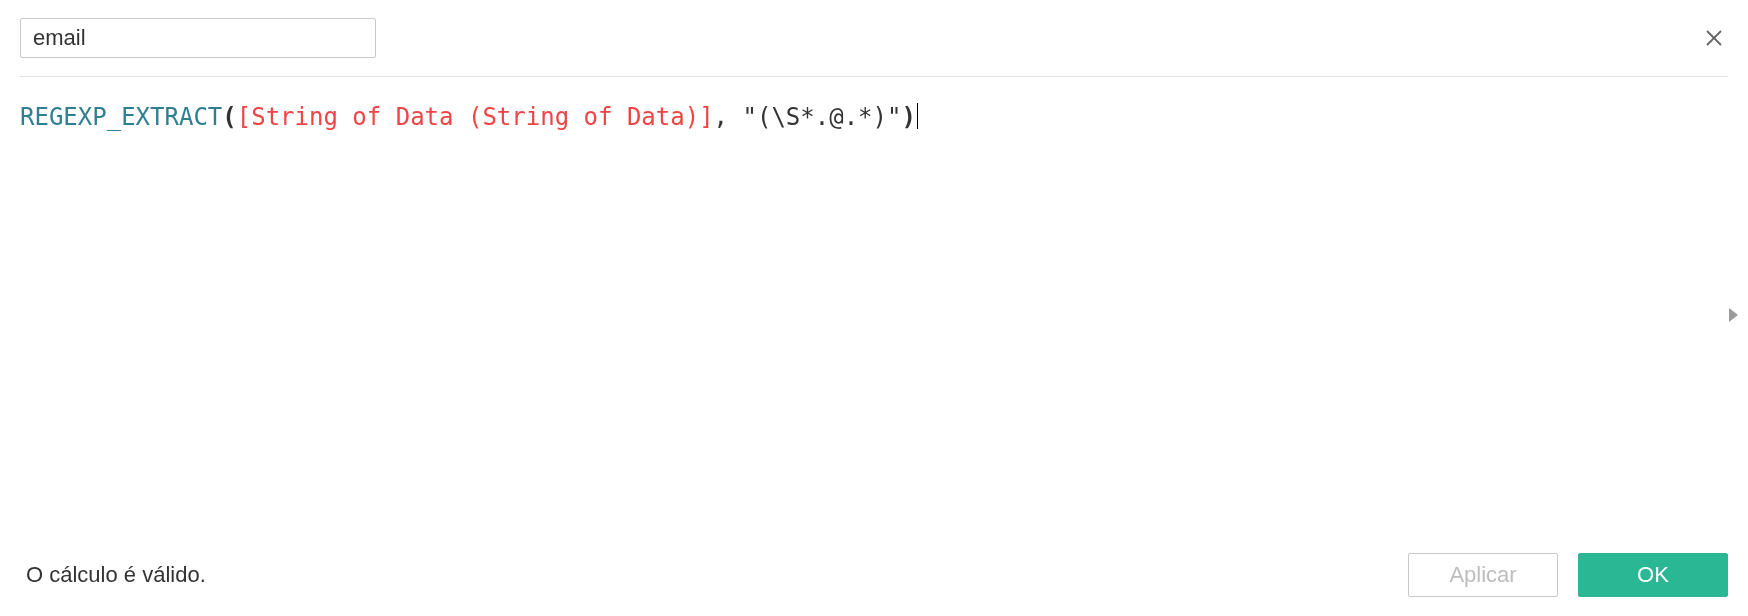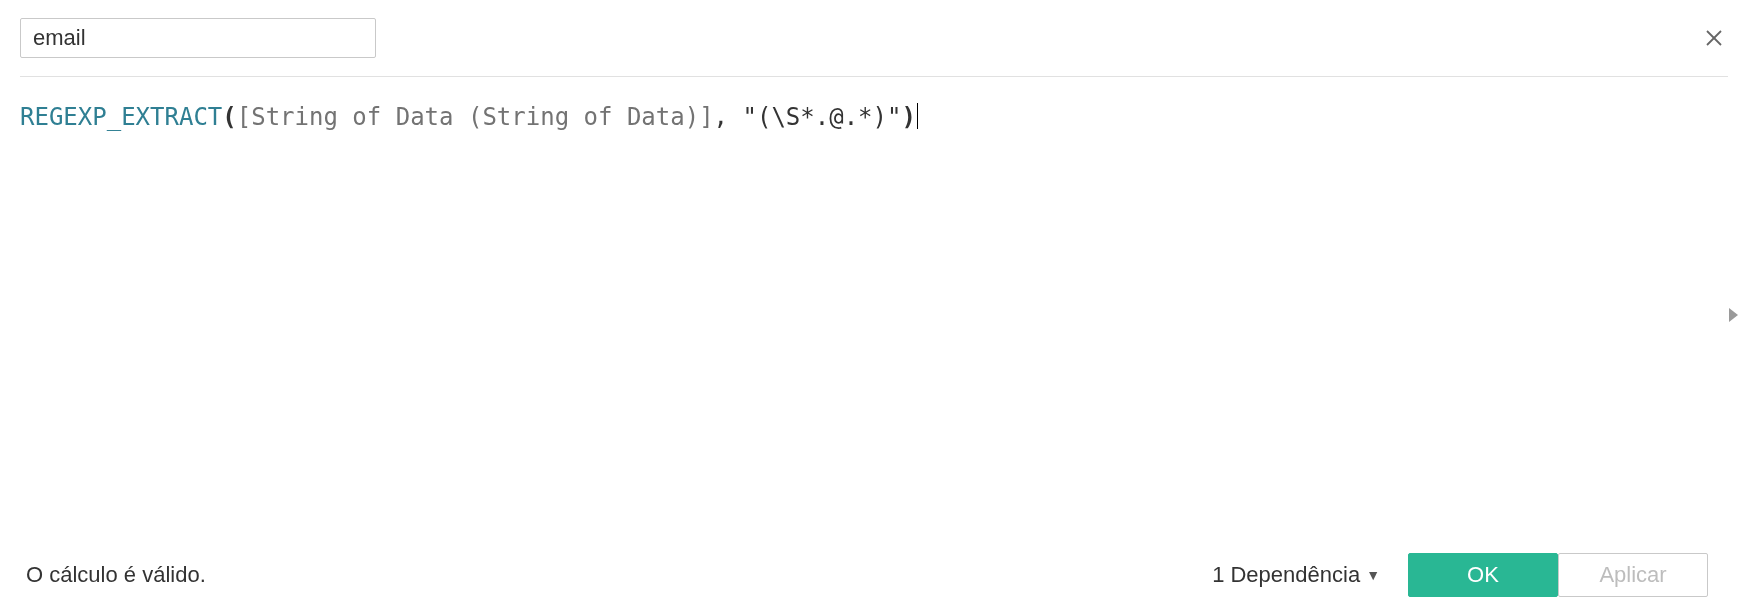--- a/index.html
+++ b/index.html
@@ -14,21 +14,21 @@
     margin-left: auto; width: 28px; height: 28px; cursor: pointer; color: #666;
     display: flex; align-items: center; justify-content: center;
   }
   .divider { height: 1px; background: #e1e1e1; margin: 18px 20px 0 20px; }
   .formula-area {
     flex: 1; padding: 24px 20px 0 20px; font-family: "Menlo","Consolas","DejaVu Sans Mono",monospace;
     font-size: 24px; line-height: 1.4; position: relative; white-space: pre;
   }
   .tok-func { color: #2f7f93; text-align: center; }
   .tok-paren { color: #333; font-weight: 600; }
-  .tok-field { color: #737373; }
+  .tok-field { color: #ef4444; }
   .tok-str { color: #333; }
   .cursor { display: inline-block; width: 1px; height: 26px; background: #000; vertical-align: -4px; margin-left:1px;}
   .expand-arrow {
     position: absolute; right: 6px; top: 50%; transform: translateY(-50%);
     color: #999; cursor: pointer; width: 18px; height: 18px;
     display:flex; align-items:center; justify-content:center;
   }
   .footer {
     display: flex; align-items: center; padding: 0 20px 18px 20px; height: 64px;
     font-size: 22px;
@@ -69,25 +69,21 @@
     <div class="expand-arrow">
       <svg width="14" height="16" viewBox="0 0 14 16">
         <polygon points="3,1 12,8 3,15" fill="#9a9a9a"></polygon>
       </svg>
     </div>
   </div>
 
   <div class="footer">
     <div class="status">O cálculo é válido.</div>
     <div class="spacer"></div>
-    <div class="deps">
-      <span>1 Dependência</span>
-      <span class="caret">▼</span>
+    <div class="btn btn-apply">
+      <span>Aplicar</span>
     </div>
     <div class="btn btn-ok">
       <span>OK</span>
-    </div>
-    <div class="btn btn-apply">
-      <span>Aplicar</span>
     </div>
   </div>
 
 </div>
 
 </body></html>

